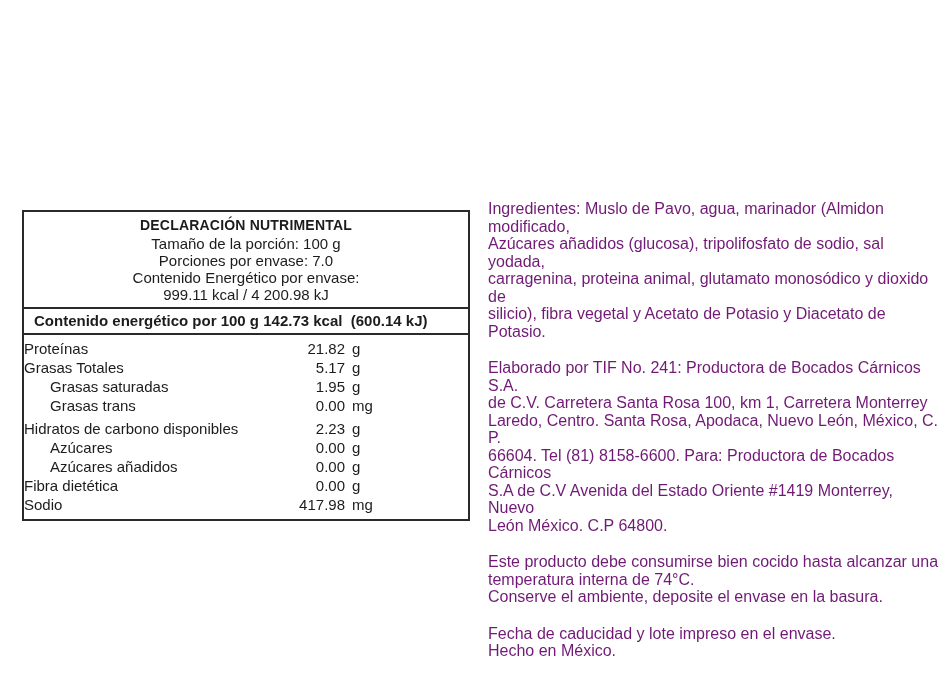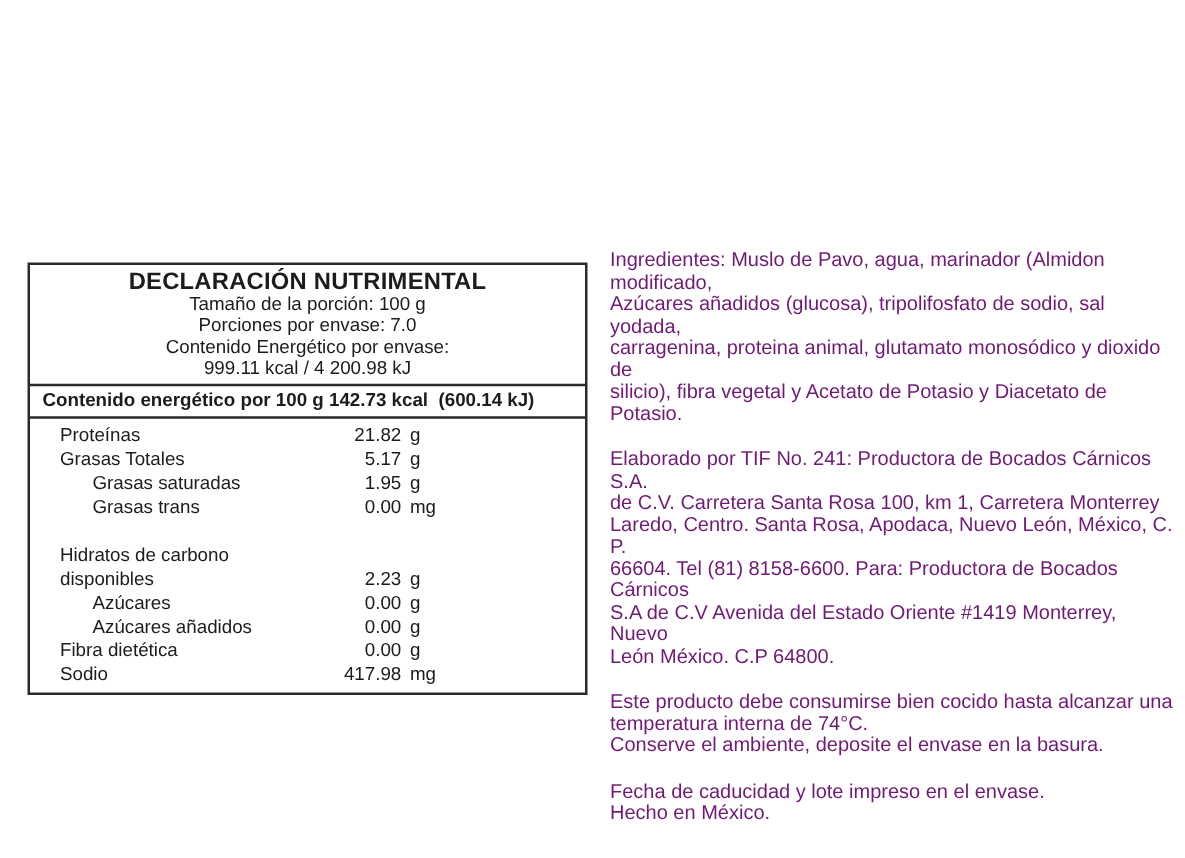--- a/index.html
+++ b/index.html
@@ -28,21 +28,21 @@
     background: #fff;
     color: #1c1c1c;
   }
   .panel-head {
     text-align: center;
     padding: 5px 8px 4px 8px;
     font-size: 15px;
     line-height: 17px;
   }
   .panel-head .title {
-    font-size: 19px;
+    font-size: 14px;
     font-weight: bold;
     letter-spacing: 0.2px;
     margin-bottom: 1px;
   }
   .bold { font-weight: normal; }
   .divider {
     border-top: 2px solid #2a2a2a;
   }
   .energy-row {
     font-size: 15px;
@@ -50,28 +50,28 @@
     padding: 3px 8px 4px 10px;
     white-space: nowrap;
   }
   .nutrient-rows {
     padding: 4px 0 5px 0;
     font-size: 15px;
     line-height: 19px;
   }
   .nrow {
     display: flex;
-    align-items: flex-end;
-    padding: 0 24px;
+    align-items: flex-start;
+    padding: 0 0;
   }
   .nrow .nname { flex: 1; }
   .nrow .nval  { width: 80px; text-align: right; }
   .nrow .nunit { width: 116px; margin-left: 7px; text-align: left; }
   .nrow.indent .nname { padding-left: 26px; }
-  .nrow.gap-top { margin-top: 20px; }
+  .nrow.gap-top { margin-top: 4px; }
 
   
   .info {
     position: absolute;
     left: 488px;
     top: 200px;
     width: 452px;
     font-size: 16px;
     line-height: 17.5px;
     color: #701a75;

